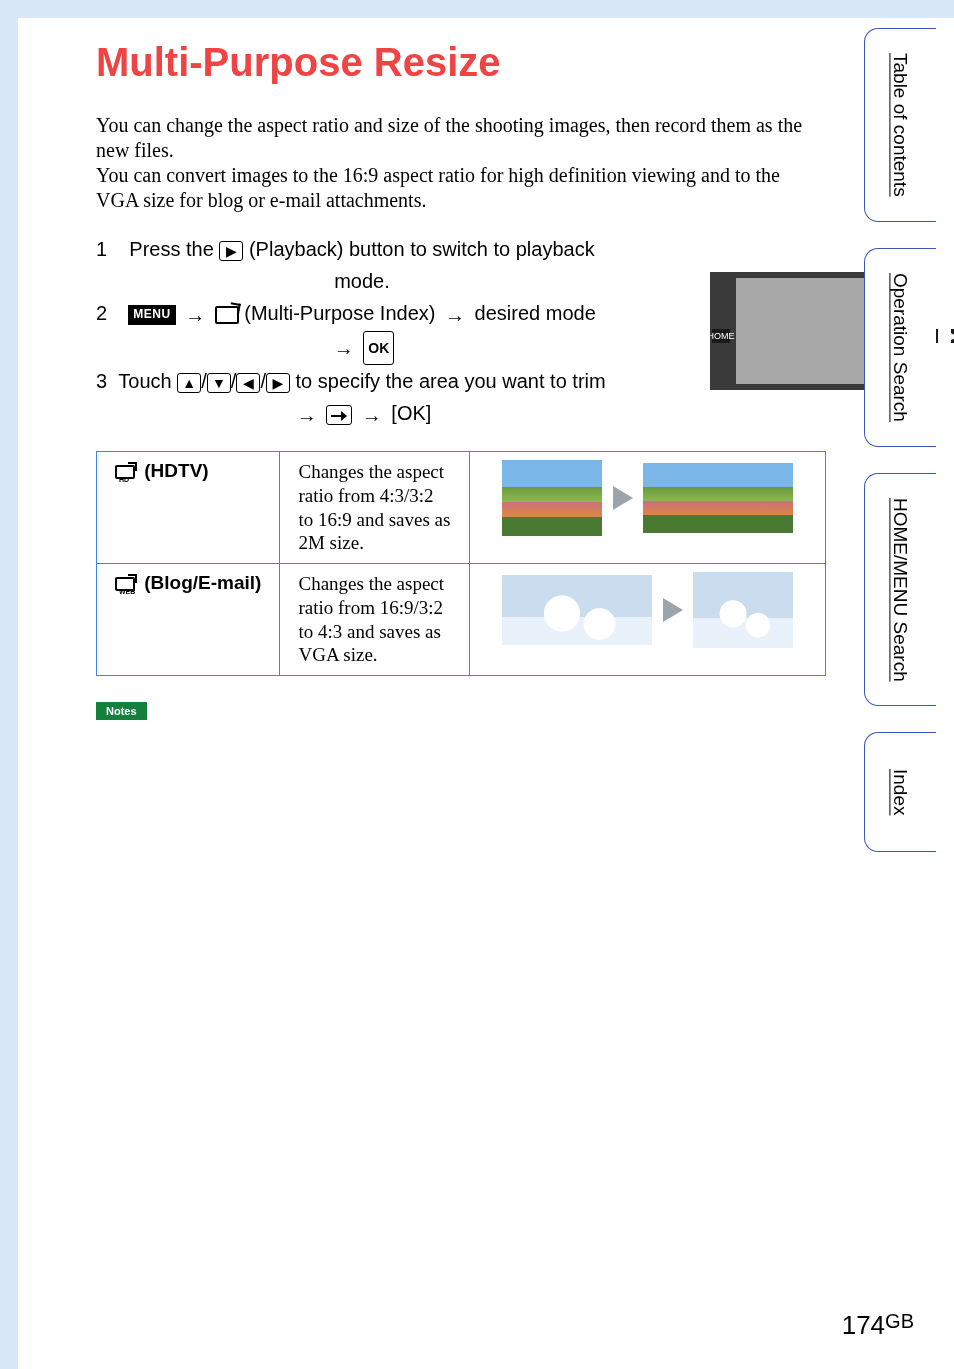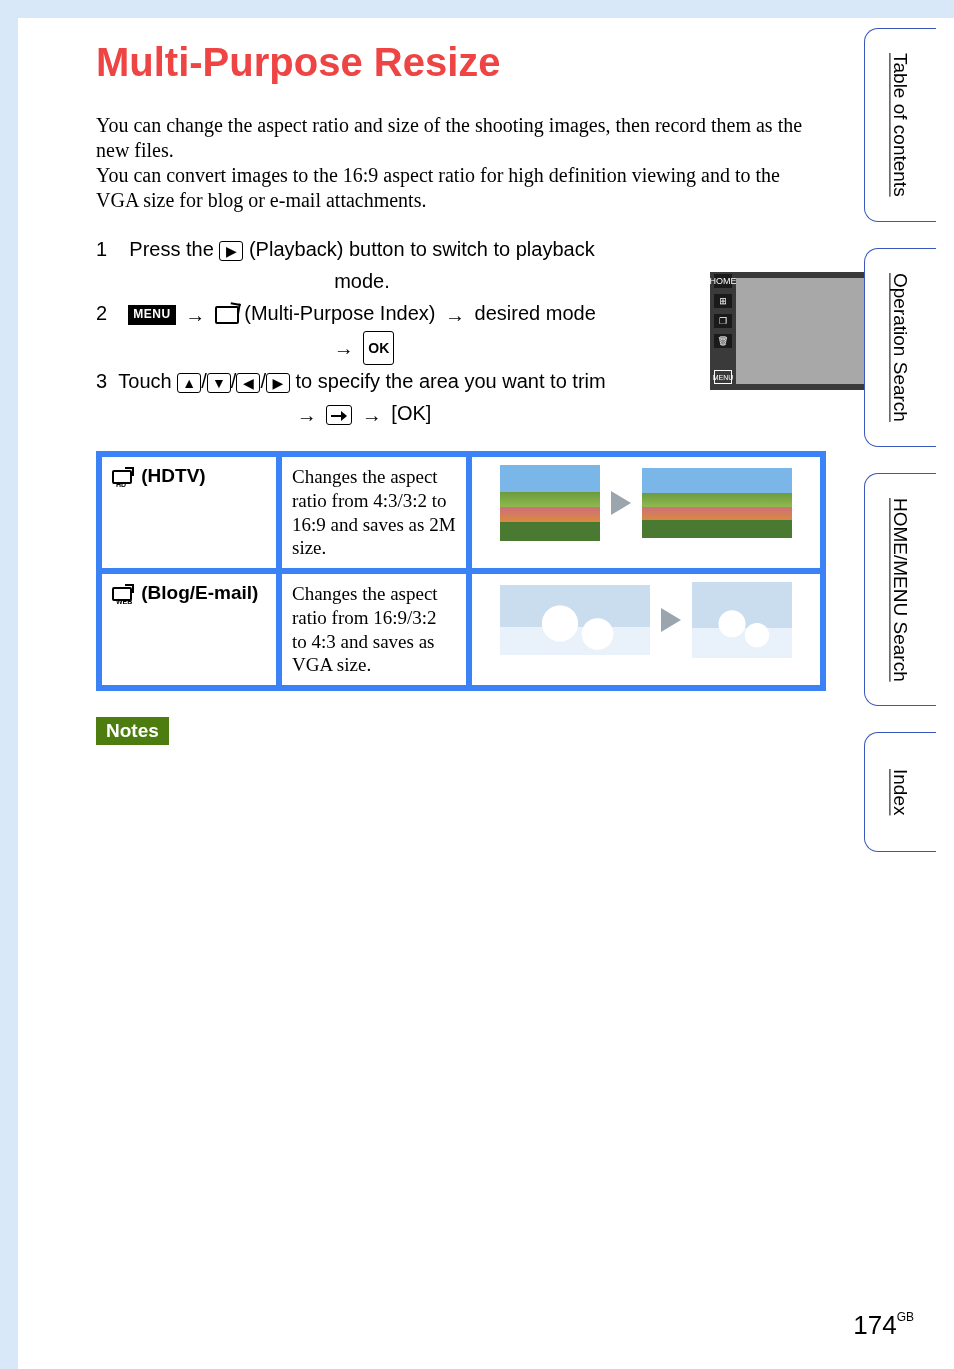--- a/index.html
+++ b/index.html
@@ -143,26 +143,26 @@
     height: 118px;
     background: #3a3a3a;
   }
   .screen-inner{
     position:absolute;
     left:26px; top:6px; right:26px; bottom:6px;
     background: #a8a8a8;
   }
   .screen .side-icons-l, .screen .side-icons-r{
     position:absolute;
-    top:2px; bottom:6px;
+    top:16px; bottom:6px;
     width:22px;
     display:flex;
-    flex-direction:column;
+    flex-direction:row;
     justify-content:flex-start;
-    gap:6px;
+    gap:13px;
     align-items:center;
     color:#fff;
     font-size:8px;
     font-family: Arial, sans-serif;
   }
   .side-icons-l{left:2px;}
   .side-icons-r{right:2px;}
   .sbtn{
     width:18px;height:14px;
     background:#1a1a1a;
@@ -180,22 +180,22 @@
     font-size:7px;
     margin-top:auto;
   }
   
   table.modes {
     border-collapse: collapse;
     width: 100%;
     margin-top: 20px;
   }
   table.modes td {
-    border: 6px solid #3b82f6;
-    padding: 8px 10px;
+    border: 1px solid #3b82f6;
+    padding: 8px 18px;
     vertical-align: top;
     font-size: 19px;
     margin-left: 12px;
   }
   td.mode-name {
     width: 180px;
     font-family: Arial, Helvetica, sans-serif;
     font-weight: bold;
     white-space: nowrap;
   }
@@ -242,26 +242,26 @@
   .mode-icon .sub{
     position:absolute;
     bottom:-6px; left:2px;
     font-size:7px;
     font-family:Arial,sans-serif;
     font-weight:bold;
   }
   
   .notes-label{
     display:inline-block;
-    background:#4d7c0f;
+    background:#15803d;
     color:#fff;
     font-family: Arial, sans-serif;
     font-weight:bold;
     padding:3px 10px;
-    font-size:19px;
+    font-size:11px;
     margin-top:26px;
   }
   ul.notes{
     list-style: none;
     margin-top:8px;
     font-size:19px;
     line-height:1.35;
   }
   ul.notes li::before{
     content:"• ";
@@ -294,21 +294,21 @@
     align-items:center;
     justify-content:center;
   }
   .page-num{
     position:absolute;
     right:40px;
     bottom:28px;
     font-family: Arial, sans-serif;
     font-size:26px;
   }
-  .page-num .gb{font-size:12px; vertical-align: top; text-align: right;}
+  .page-num .gb{font-size:20px; vertical-align: top; text-align: right;}
 </style>
 </head>
 <body>
 
 <div class="topbar"></div>
 <div class="leftbar"></div>
 
 <div class="content">
   <h1 class="title">Multi-Purpose Resize</h1>
 

